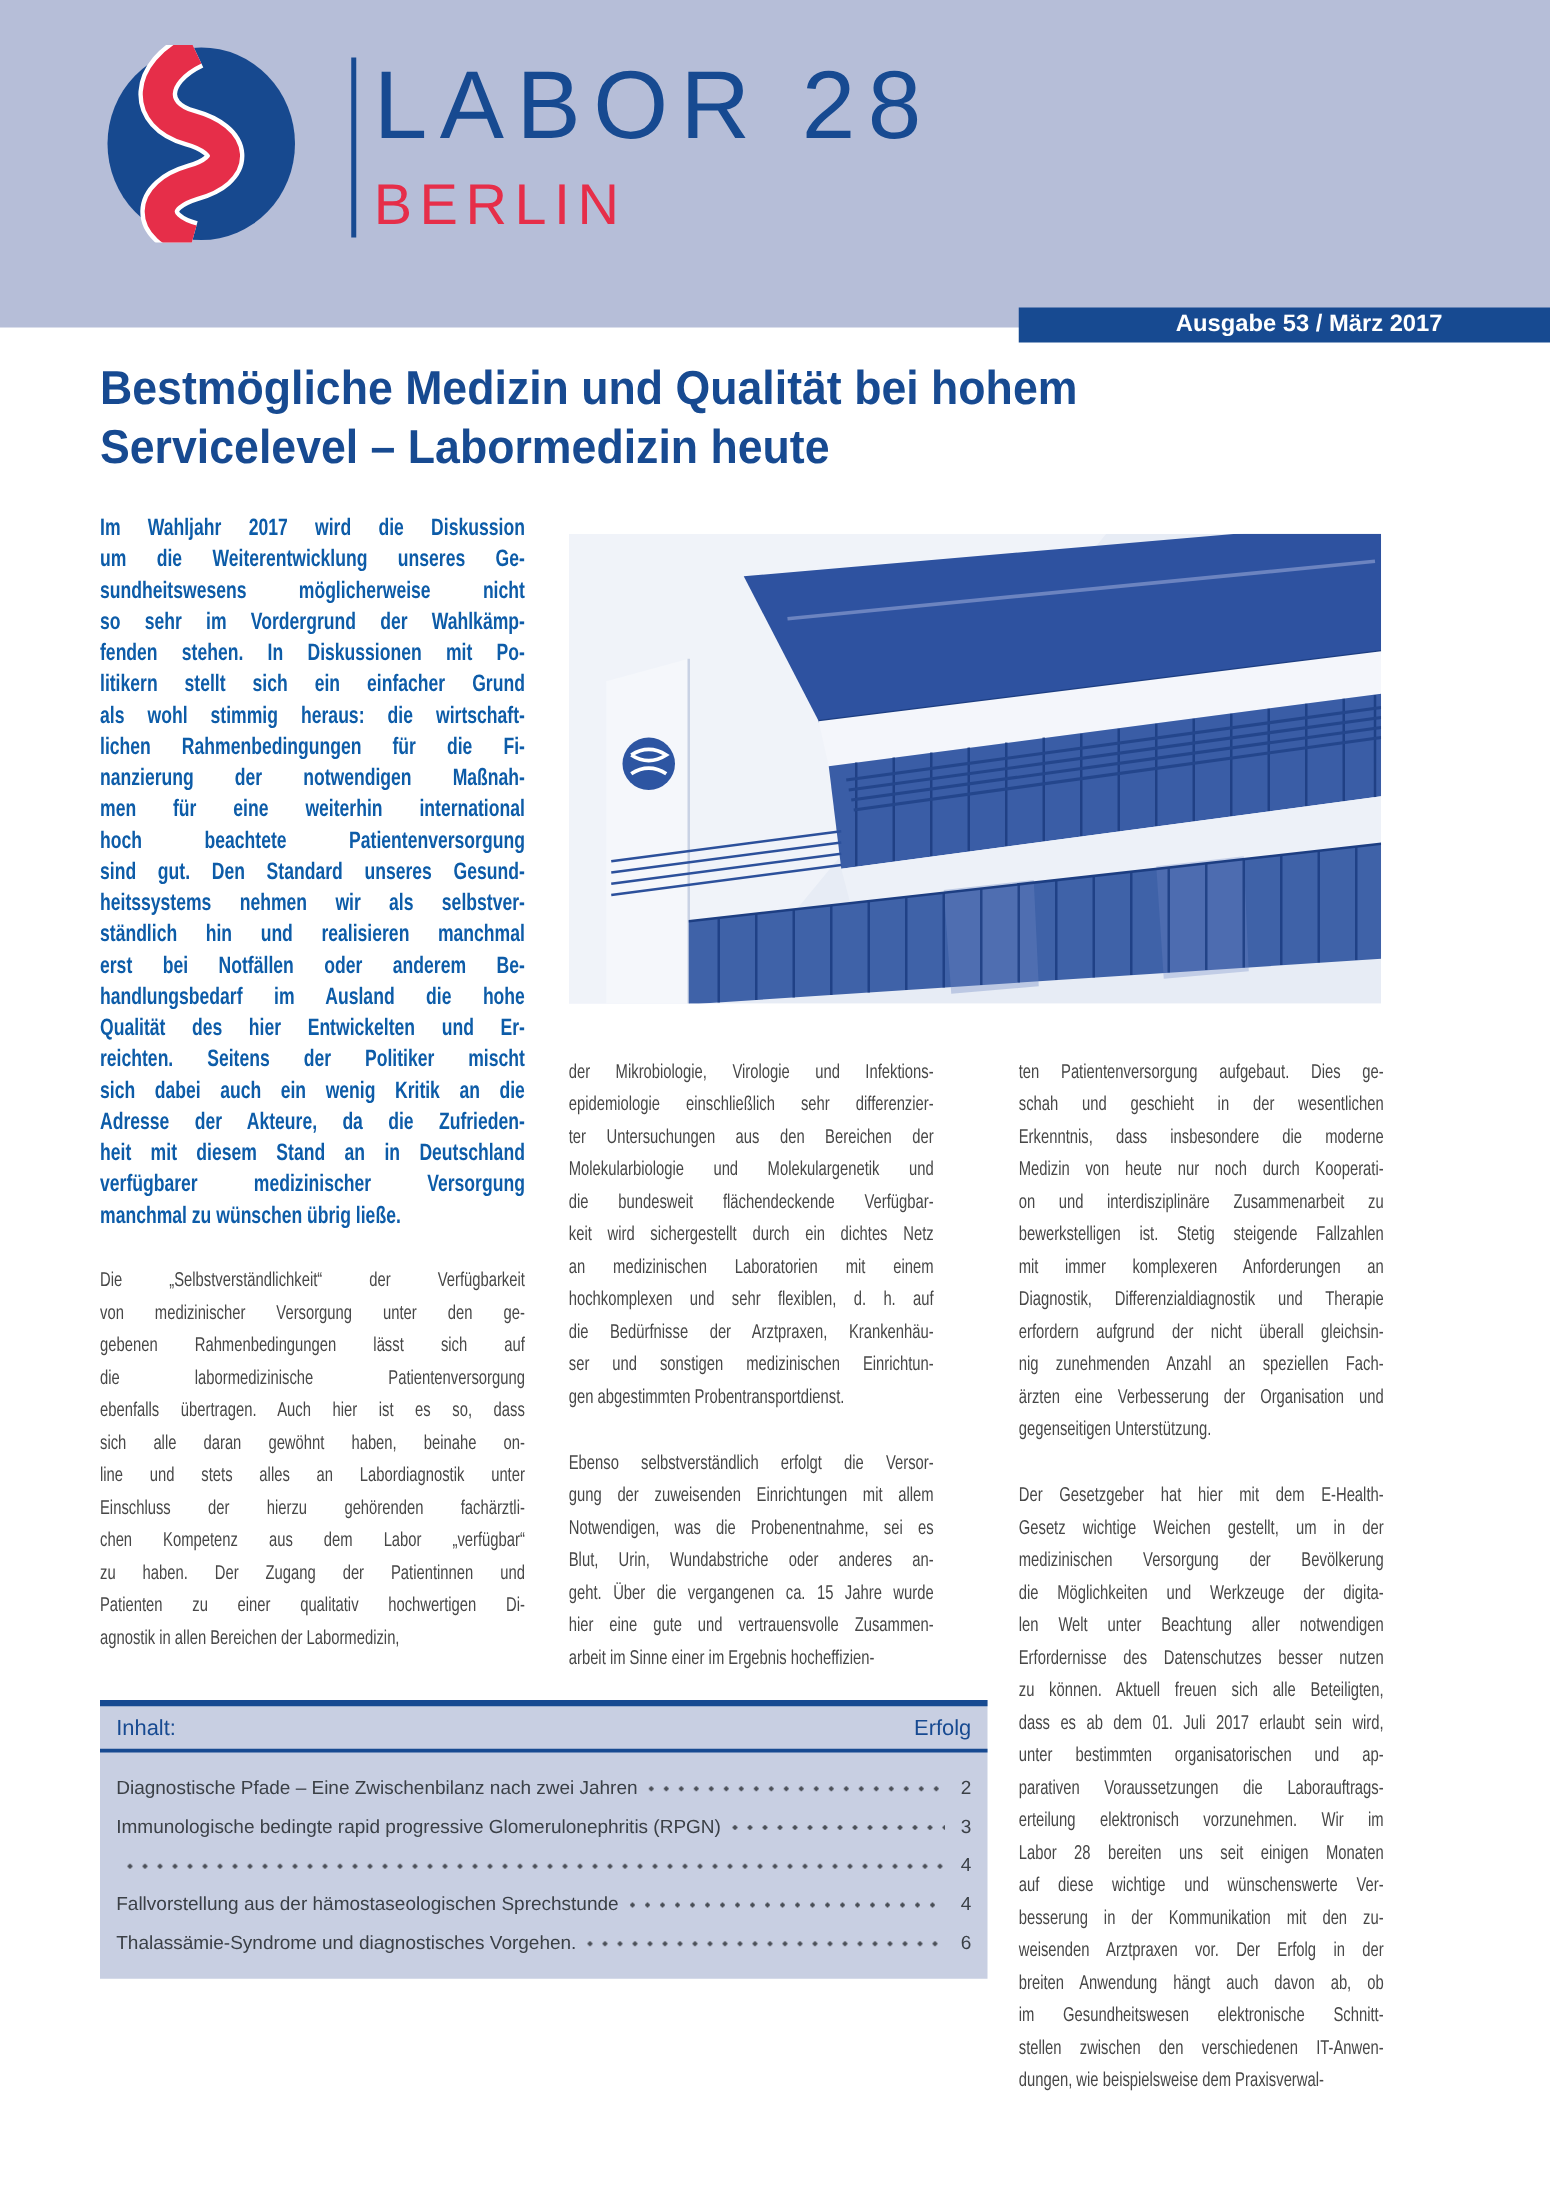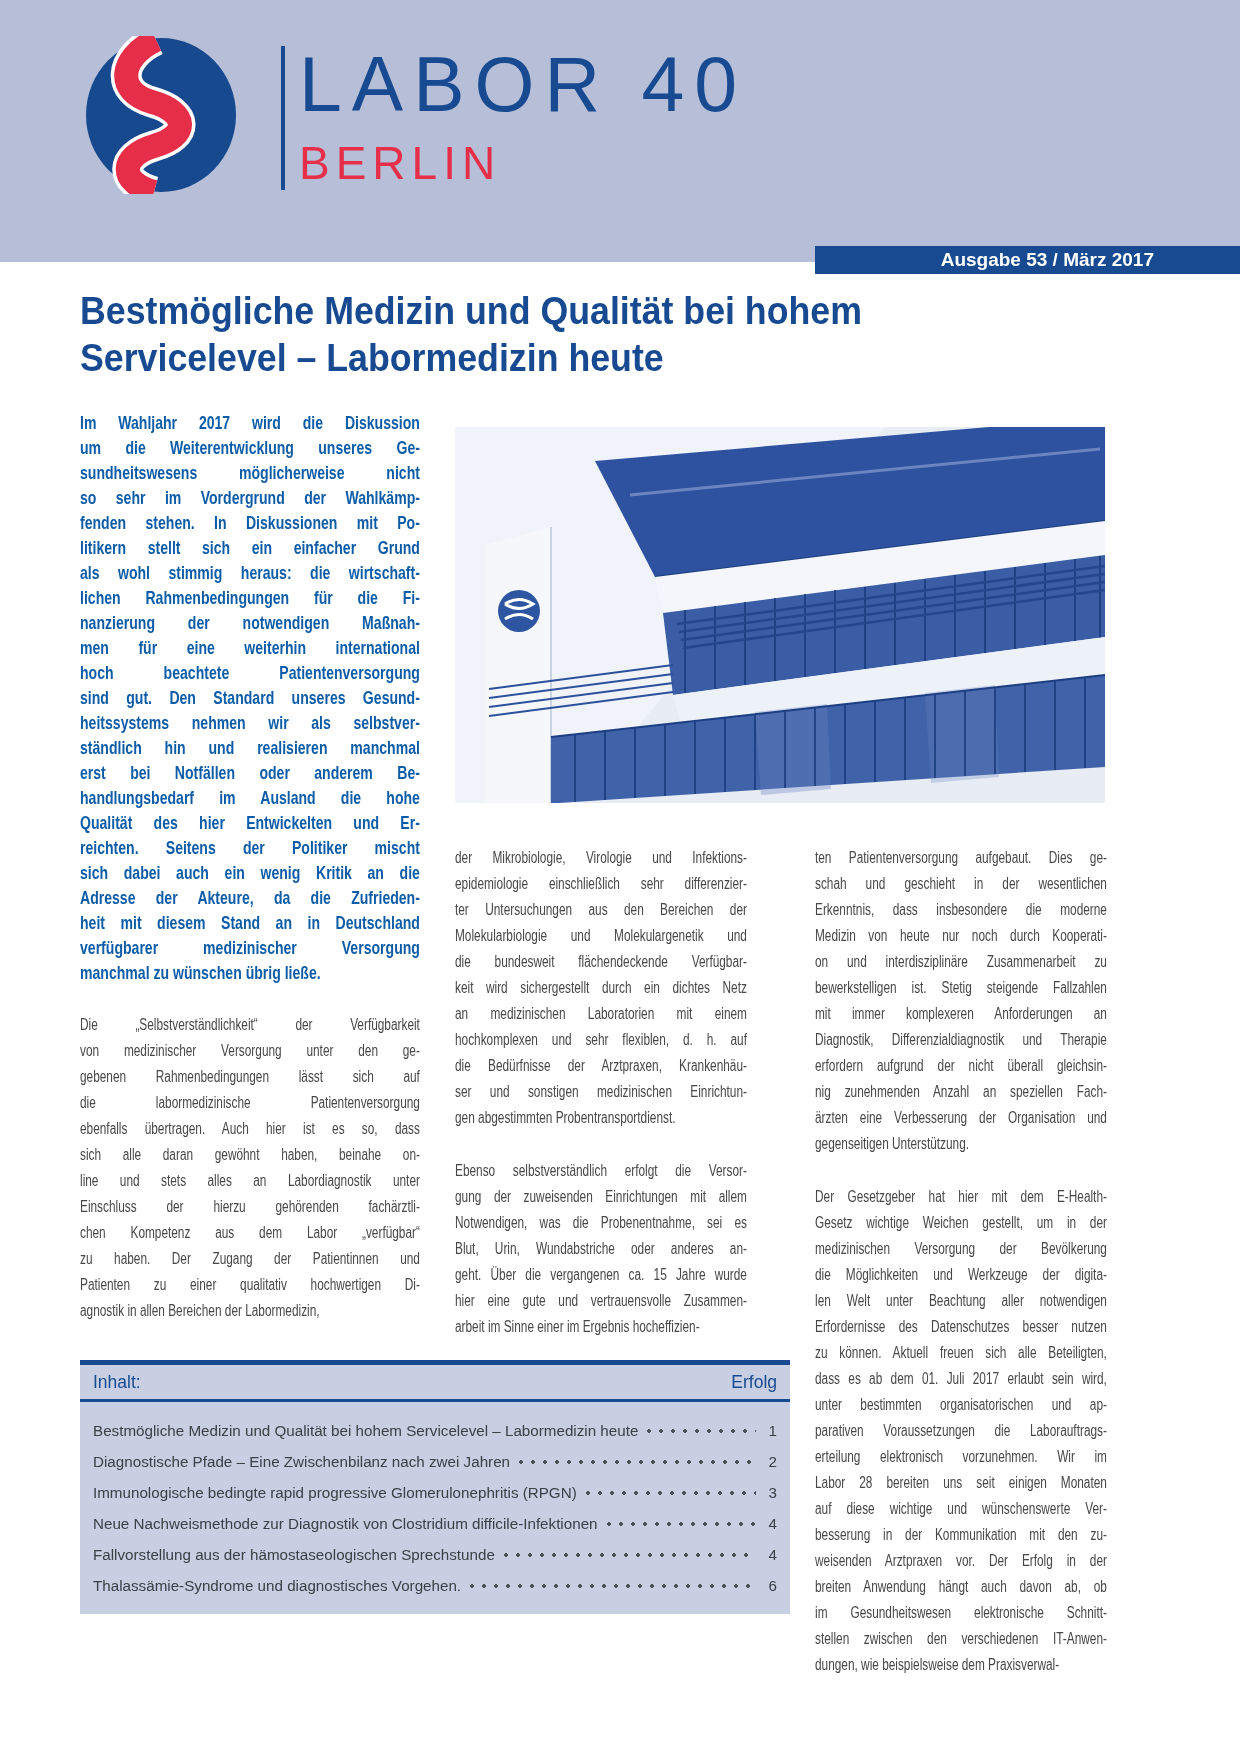--- a/index.html
+++ b/index.html
@@ -56,21 +56,21 @@
 
   <div class="logo-wrap">
     <svg width="154" height="158" viewBox="0 0 154 158">
       <ellipse cx="77" cy="79" rx="75" ry="77" fill="#17498f"></ellipse>
       <path d="M72,4 C34,22 32,56 68,66 C104,76 106,100 70,110 C36,120 34,146 70,156" stroke="#ffffff" stroke-width="31" fill="none"></path>
       <path d="M72,4 C34,22 32,56 68,66 C104,76 106,100 70,110 C36,120 34,146 70,156" stroke="#e62e49" stroke-width="24" fill="none"></path>
     </svg>
   </div>
 
   <div class="brand-rule"></div>
-  <div class="brand-title">LABOR 40</div>
+  <div class="brand-title">LABOR 28</div>
   <div class="brand-subtitle">BERLIN</div>
 
   <div class="issue-banner">Ausgabe 53 / März 2017</div>
 
   <div class="article-title">
       <div class="line">Bestmögliche Medizin und Qualität bei hohem</div>
       <div class="line">Servicelevel – Labormedizin heute</div>
     </div>
 
   <div class="col col-1 j">
@@ -257,36 +257,30 @@
       </div>
   </div>
 
   <div class="toc">
     <div class="toc-header">
       <span>Inhalt:</span>
       <span>Erfolg</span>
     </div>
     <div class="toc-body">
         <div class="toc-row">
-          <span class="toc-label">Bestmögliche Medizin und Qualität bei hohem Servicelevel – Labormedizin heute</span>
-          <div class="toc-leader"></div>
-          <span class="toc-page">1</span>
-        </div>
-        <div class="toc-row">
           <span class="toc-label">Diagnostische Pfade – Eine Zwischenbilanz nach zwei Jahren</span>
           <div class="toc-leader"></div>
           <span class="toc-page">2</span>
         </div>
         <div class="toc-row">
           <span class="toc-label">Immunologische bedingte rapid progressive Glomerulonephritis (RPGN)</span>
           <div class="toc-leader"></div>
           <span class="toc-page">3</span>
         </div>
         <div class="toc-row">
-          <span class="toc-label">Neue Nachweismethode zur Diagnostik von Clostridium difficile-Infektionen</span>
           <div class="toc-leader"></div>
           <span class="toc-page">4</span>
         </div>
         <div class="toc-row">
           <span class="toc-label">Fallvorstellung aus der hämostaseologischen Sprechstunde</span>
           <div class="toc-leader"></div>
           <span class="toc-page">4</span>
         </div>
         <div class="toc-row">
           <span class="toc-label">Thalassämie-Syndrome und diagnostisches Vorgehen.</span>

